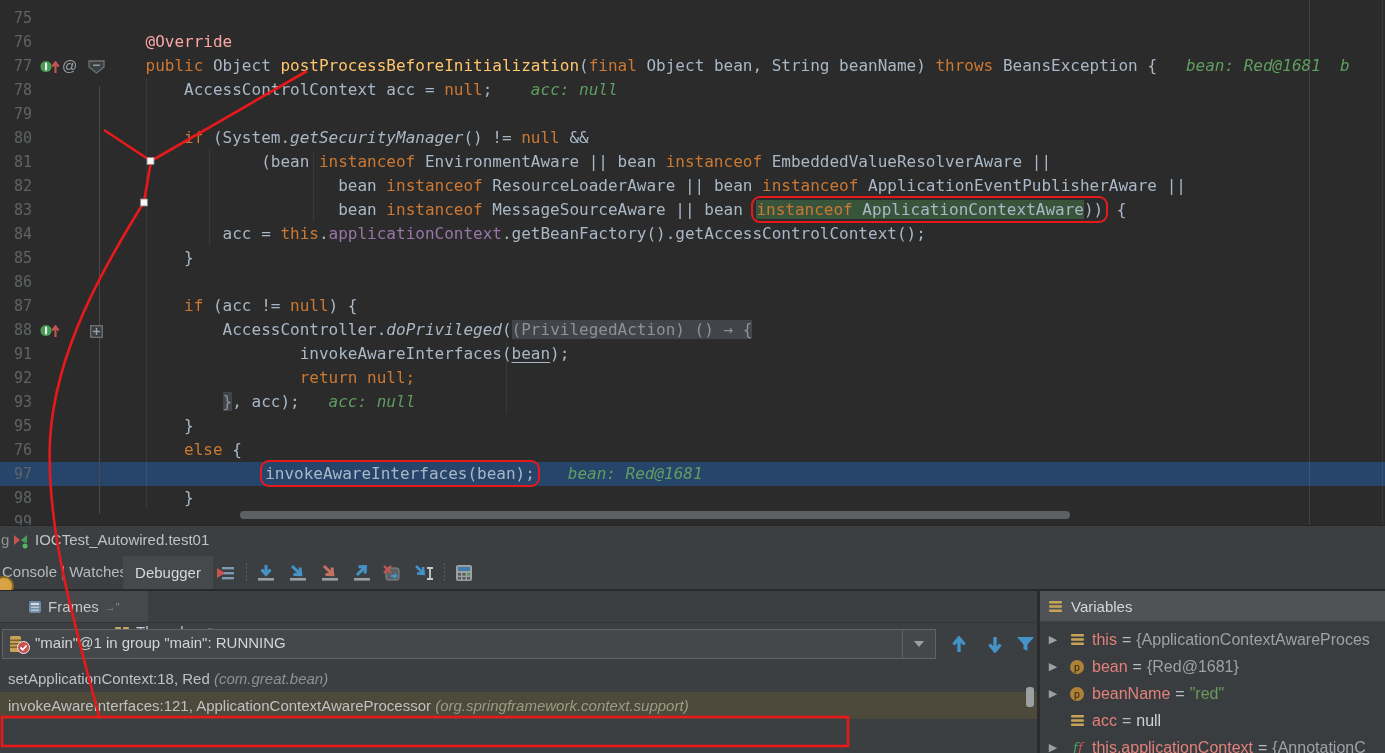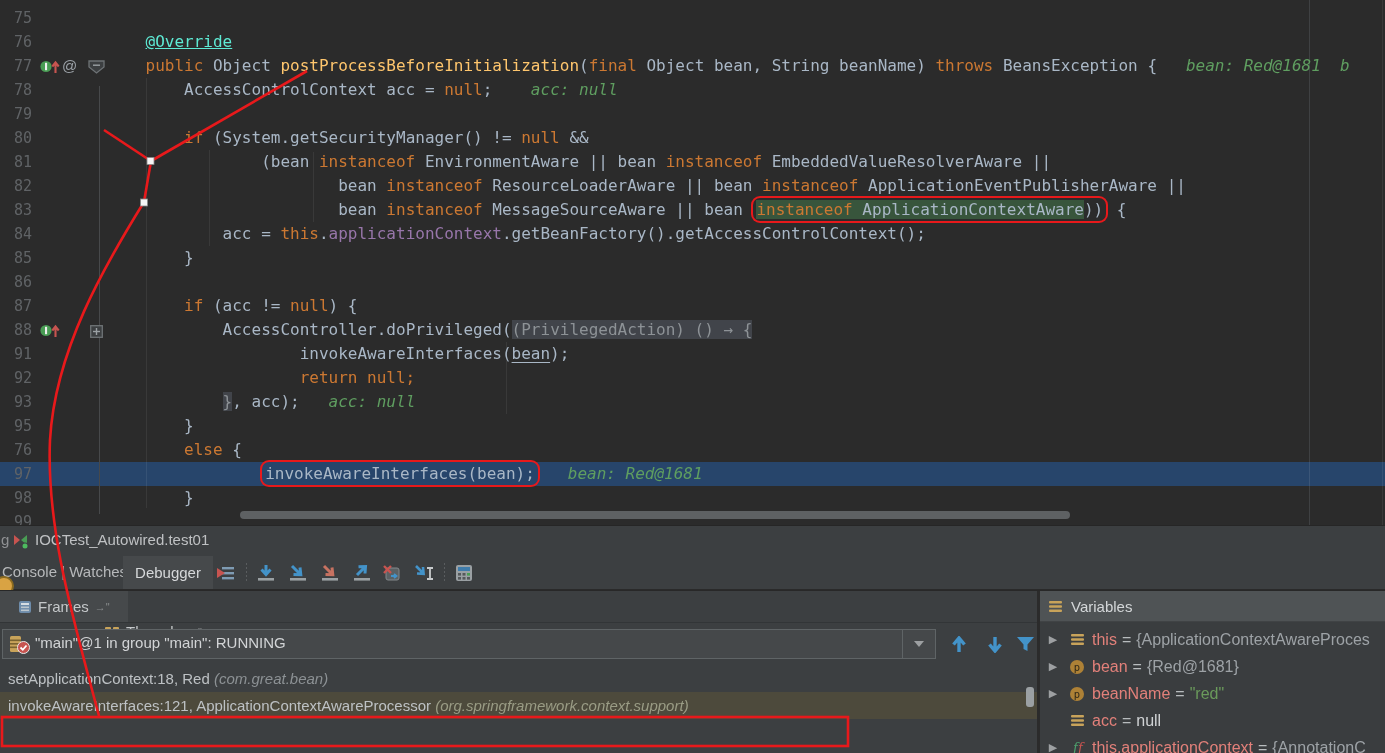--- a/index.html
+++ b/index.html
@@ -11,22 +11,22 @@
   #exec-line{position:absolute;left:0;top:462px;width:1385px;height:24px;background:#27456b;}
   .vguide{position:absolute;width:1px;background:rgba(255,255,255,0.07);}
   #margin-line{position:absolute;left:1309px;top:0;width:1px;height:525px;background:rgba(170,180,190,0.16);}
   #right-track{position:absolute;left:1382px;top:0;width:1px;height:525px;background:rgba(255,255,255,0.07);}
   #foldline{position:absolute;left:99px;top:86px;width:1px;height:428px;background:#47494b;}
   #code-rows{position:absolute;left:0;top:6px;width:1385px;text-align:center;}
   .crow{display:flex;height:24px;}
   .gut{width:107px;flex:none;position:relative;}
   .num{position:absolute;left:14px;top:0;font:15px/24px "DejaVu Sans Mono",monospace;color:#606366;}
   .codetext{white-space:pre;font:16px/24px "DejaVu Sans Mono",monospace;color:#a9b7c6;}
-  .kw{color:#cc7832;} .pl{color:#a9b7c6;} .mth{color:#ffc66d;} .ann{color:#5eead4;text-decoration:underline;}
-  .it{} .fld{color:#9876aa;} .hint{color:#5f9e60;font-style:italic;}
+  .kw{color:#cc7832;} .pl{color:#a9b7c6;} .mth{color:#ffc66d;} .ann{color:#fca5a5;}
+  .it{font-style:italic;} .fld{color:#9876aa;} .hint{color:#5f9e60;font-style:italic;}
   .fold{background:#41444a;color:#8d9296;} .hlg{background:#38553c;}
   .ul{text-decoration:underline;text-underline-offset:3px;}
   .red-box{box-shadow:0 0 0 2px #e8191b;border-radius:7px;padding:2px 3px;margin:0 1px;}
   .g-ovr{position:absolute;left:40px;top:5px;} .g-at{position:absolute;left:62px;top:0;color:#9ba1a7;font:15px/24px "Liberation Sans",sans-serif;}
   .g-fold{position:absolute;left:88px;top:6px;} .g-plus{position:absolute;left:90px;top:6px;}
   #hscroll{position:absolute;left:240px;top:511px;width:830px;height:8px;border-radius:4px;background:#5e6163;}
 
   
   #tabstrip{position:absolute;left:0;top:525px;width:1385px;height:31px;background:#3c3f41;border-top:1px solid #262626;box-sizing:border-box;}
   #tab-frag{position:absolute;left:1px;top:5px;color:#8f9193;font-size:15px;}
@@ -40,21 +40,21 @@
   #debugger-tab{position:absolute;left:123px;top:0;width:90px;height:33px;background:#46494b;color:#d6d8da;font-size:15px;
                 display:flex;align-items:center;justify-content:center;}
   .tbicon{position:absolute;top:8px;width:20px;height:18px;}
   .tbsep{position:absolute;top:7px;width:1px;height:20px;background-image:linear-gradient(#5a5d5f 50%,transparent 50%);background-size:1px 4px;}
 
   
   #bottom{position:absolute;left:0;top:590px;width:1385px;height:163px;background:#3c3f41;border-top:1px solid #282828;box-sizing:border-box;}
   #frames-panel{position:absolute;left:0;top:0;width:1037px;height:163px;}
   #panel-divider{position:absolute;left:1037px;top:0;width:3px;height:163px;background:#2b2b2b;}
   #frames-tabs{position:absolute;left:0;top:0;width:1037px;height:32px;border-bottom:1px solid #323537;box-sizing:border-box;}
-  .ptab{position:absolute;top:0;height:31px;display:flex;align-items:center;gap:6px;padding:0 18px;color:#c4c7c9;font-size:15px;}
+  .ptab{position:absolute;top:0;height:31px;display:flex;align-items:center;gap:6px;padding:0 28px;color:#c4c7c9;font-size:15px;}
   .ptab .pin{color:#8a8d8f;font-size:11px;}
   #tab-frames{left:0;background:#46494b;}
   #tab-threads{left:86px;margin-top:25px;}
   #combo-row{position:absolute;left:0;top:32px;width:1037px;height:42px;}
   #thread-combo{position:absolute;left:2px;top:6px;width:934px;height:30px;background:#45484a;border:1px solid #5f6466;box-sizing:border-box;}
   #thread-combo .txt{position:absolute;left:32px;top:4px;color:#d2d4d6;font-size:15px;}
   #combo-chevron{position:absolute;right:0;top:0;width:32px;height:28px;border-left:1px solid #5f6466;display:flex;align-items:center;justify-content:center;}
   .navicon{position:absolute;top:13px;}
   #frame-rows{position:absolute;left:0;top:74px;width:1037px;}
   .frow{height:27px;line-height:27px;font-size:15px;color:#bdc1c4;padding-left:8px;white-space:nowrap;overflow:hidden;}

